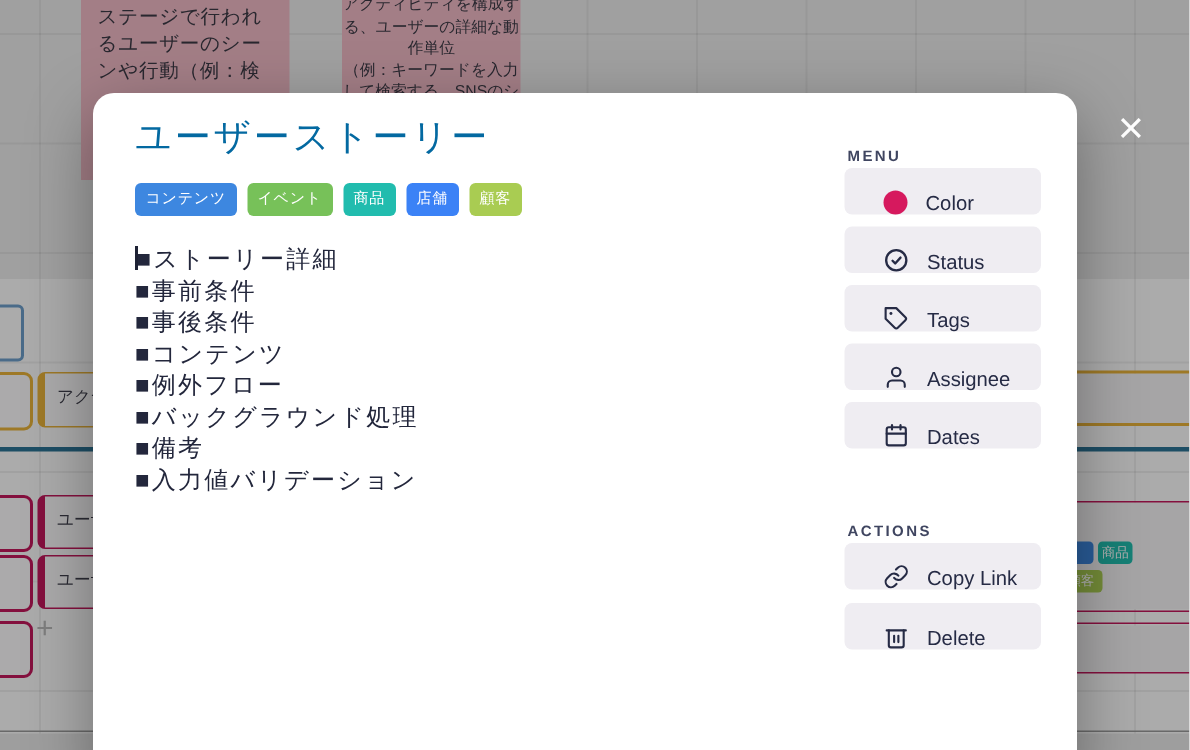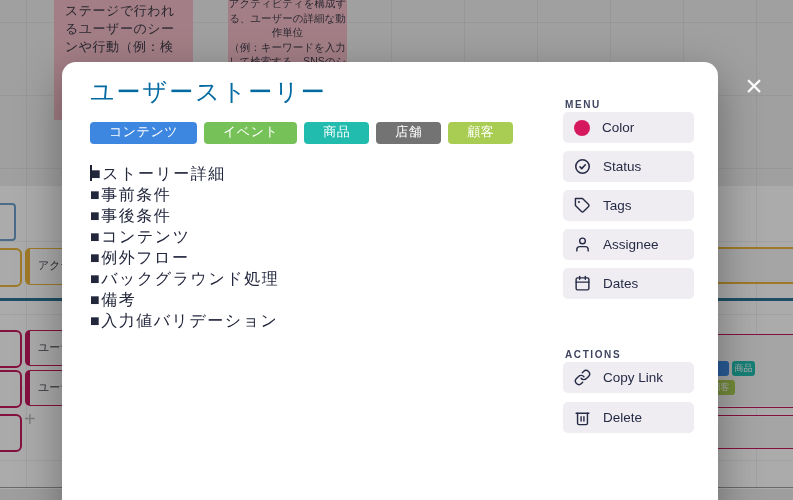--- a/index.html
+++ b/index.html
@@ -35,29 +35,29 @@
   .plus{position:absolute;left:24px;top:408px;font-size:20px;color:#b9b9b9;}
   .r-fill{position:absolute;background:#f4f3f4;}
   .mini-chip{position:absolute;border-radius:3px;color:#fff;font-size:9px;line-height:15px;
     height:15px;text-align:center;overflow:hidden;white-space:nowrap;}
 
   
   .modal{position:absolute;left:62px;top:62px;width:656px;height:460px;background:#fff;
     border-radius:14px;box-shadow:0 14px 44px rgba(0,0,0,.35);padding:14px 0 0 28px;box-sizing:border-box;}
   .modal-title{font-size:24px;line-height:32px;letter-spacing:2px;color:#0369a1;font-weight:500;}
   .tag-row{margin-top:14px;display:flex;gap:7px;align-items:center;width:480px;}
-  .chip{height:22px;line-height:22px;padding:0 19px;border-radius:4px;color:#fff;font-size:13px;
-    letter-spacing:.5px;white-space:nowrap;font-family:Liberation Mono, monospace;}
+  .chip{height:22px;line-height:22px;padding:0 7px;border-radius:4px;color:#fff;font-size:10px;
+    letter-spacing:.5px;white-space:nowrap;}
   .body-lines{margin-top:19px;width:440px;color:#23273c;font-size:16px;line-height:21px;letter-spacing:1.5px;}
   .caret{display:inline-block;width:2px;height:16px;background:#1e2235;vertical-align:-2px;margin-right:-1px;}
 
   .side{position:absolute;left:501px;top:0;width:131px;}
   .side-heading{position:absolute;left:2px;font-size:10px;font-weight:bold;letter-spacing:1.6px;color:#3f4560;margin-top:16px;}
   .side-btn{position:absolute;left:0;width:131px;height:31px;background:#efedf2;border:none;border-radius:5px;
-    display:flex;align-items:center;gap:12px;padding:0 0 0 11px;box-sizing:border-box;cursor:pointer;
+    display:flex;align-items:flex-end;gap:12px;padding:0 0 0 26px;box-sizing:border-box;cursor:pointer;
     font-family:inherit;font-size:13.5px;font-weight:500;color:#262b45;}
   .side-btn svg{flex:0 0 auto;}
   .dot{width:16px;height:16px;border-radius:50%;}
 
   .close-x{position:absolute;left:738px;top:70px;width:32px;height:32px;color:#fff;font-size:30px;
     font-weight:300;line-height:32px;text-align:center;cursor:pointer;}
 </style>
 </head>
 <body>
 
@@ -116,21 +116,21 @@
 
   <div class="close-x">×</div>
 
   <div class="modal">
     <div class="modal-title">ユーザーストーリー</div>
 
     <div class="tag-row">
       <span class="chip" style="background-color: rgb(61, 135, 224);">コンテンツ</span>
       <span class="chip" style="background-color: rgb(119, 193, 89);">イベント</span>
       <span class="chip" style="background-color: rgb(33, 188, 174);">商品</span>
-      <span class="chip" style="background-color: #737373;">店舗</span>
+      <span class="chip" style="background-color: #3b82f6;">店舗</span>
       <span class="chip" style="background-color: rgb(169, 204, 82);">顧客</span>
     </div>
 
     <div class="body-lines">
       <div><span class="caret"></span><span>■ストーリー詳細</span></div>
       <div>■事前条件</div>
       <div>■事後条件</div>
       <div>■コンテンツ</div>
       <div>■例外フロー</div>
       <div>■バックグラウンド処理</div>

